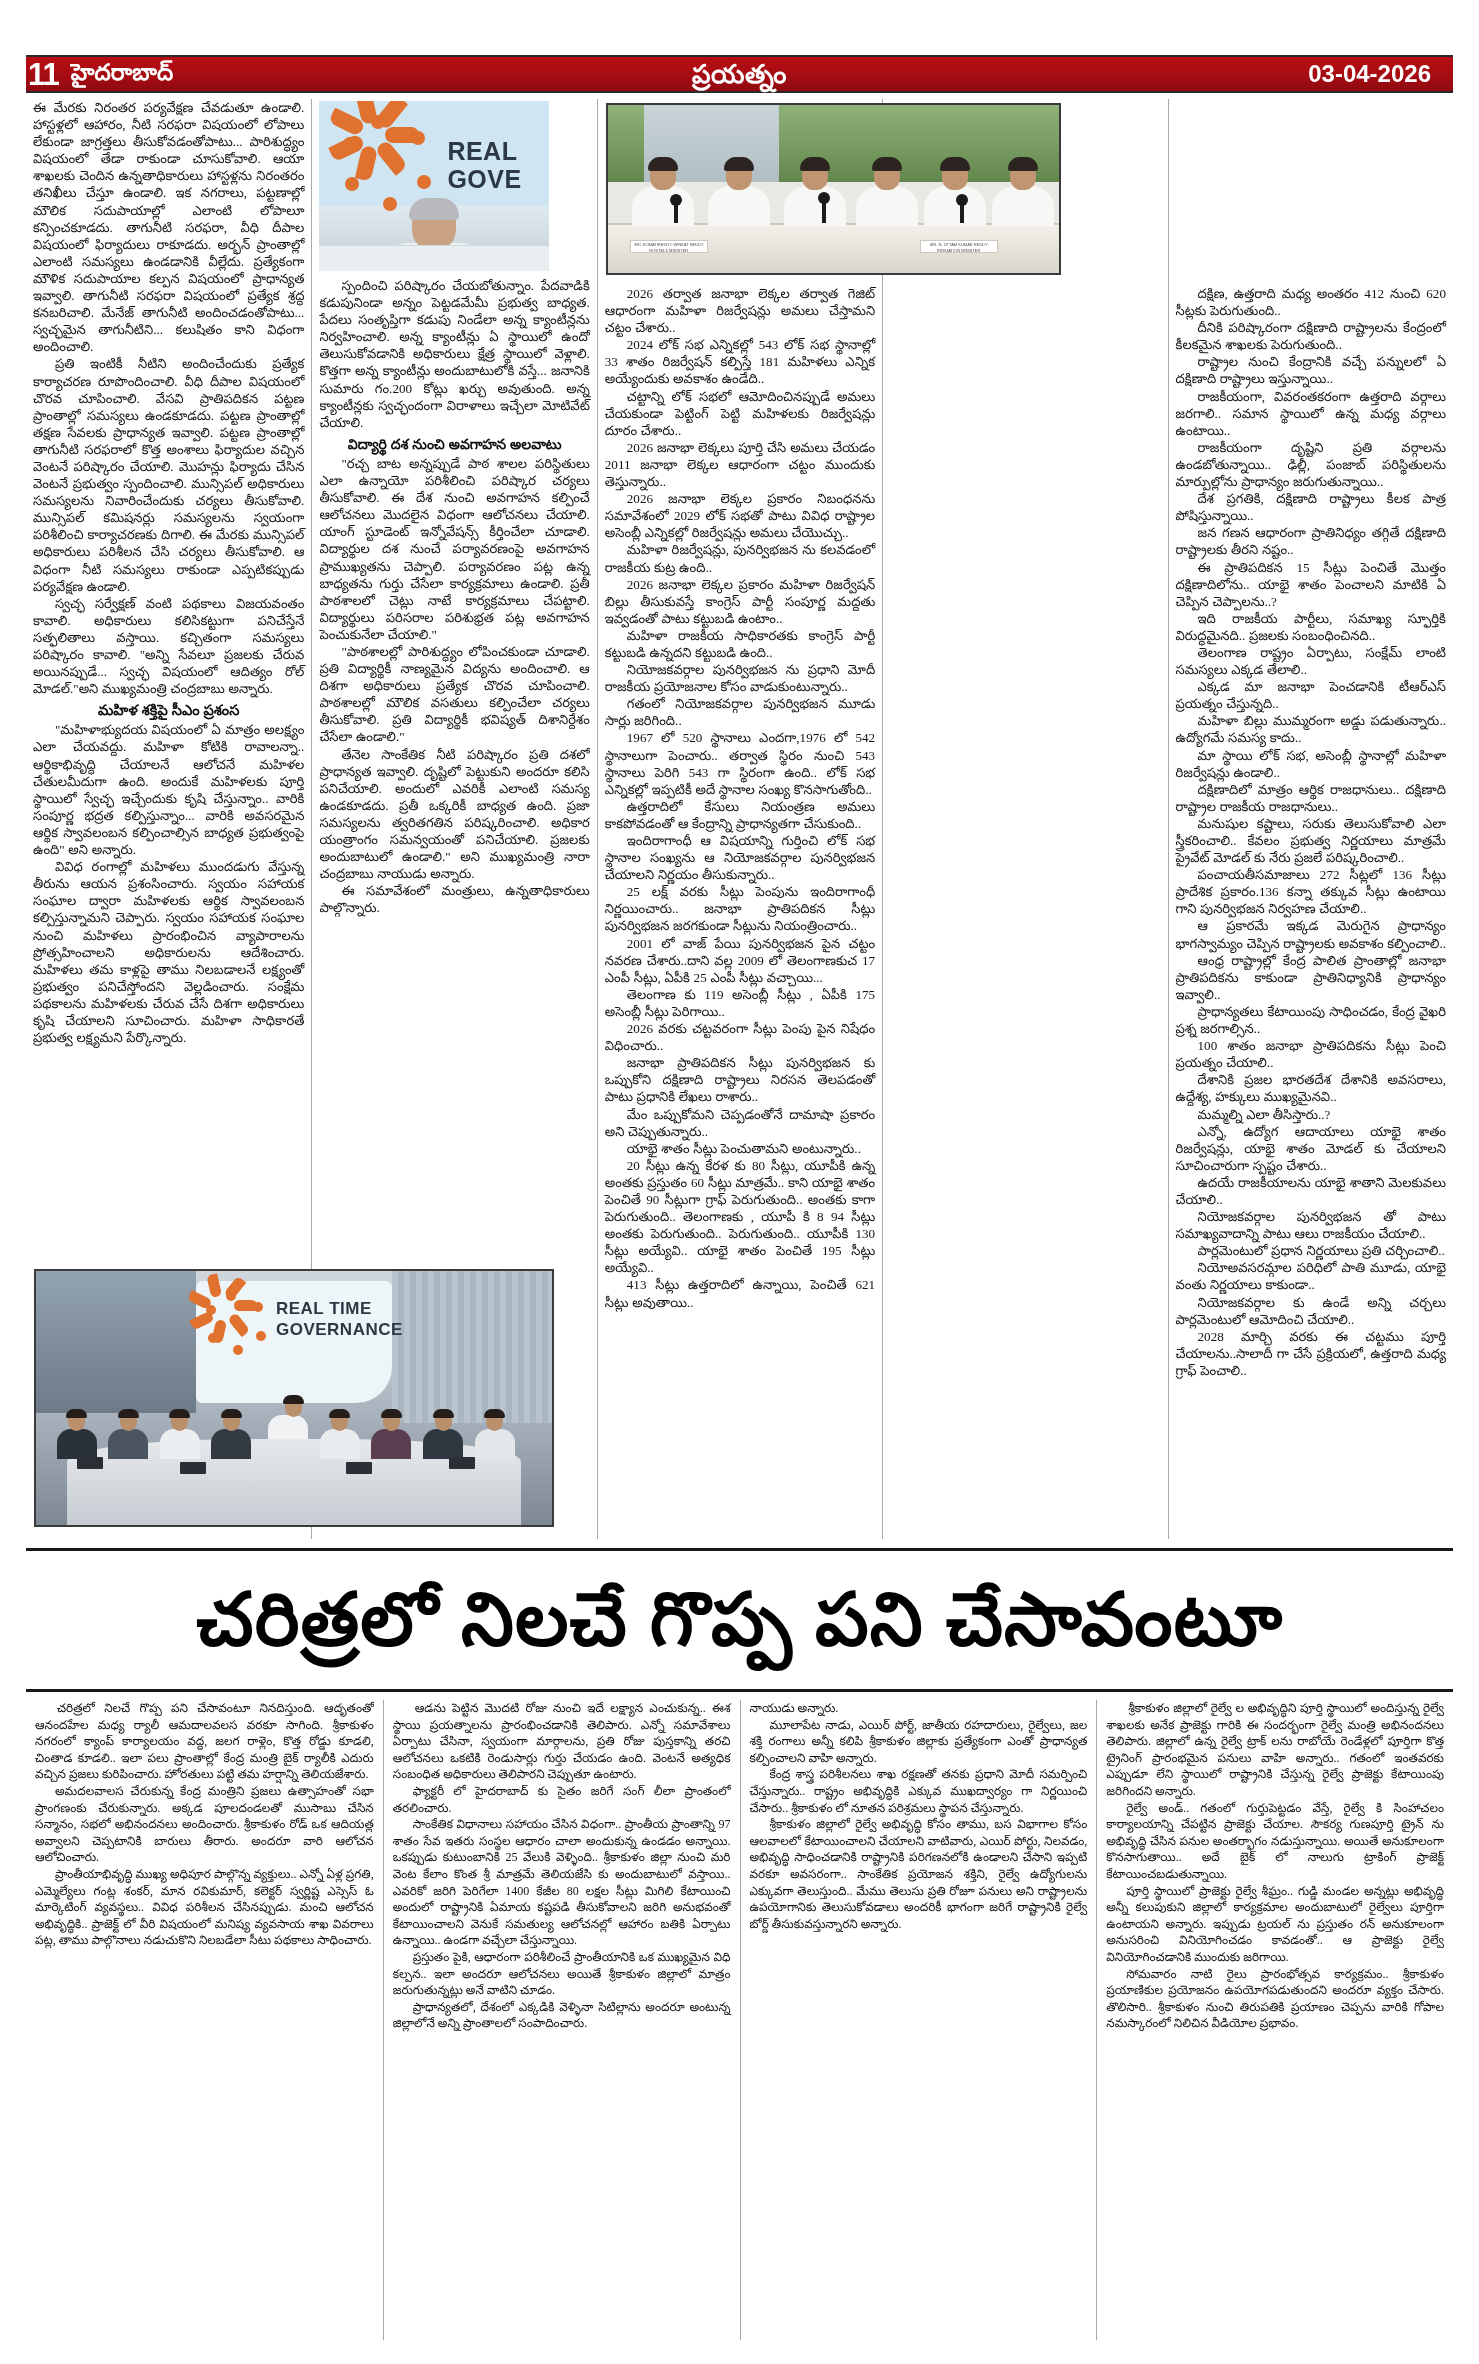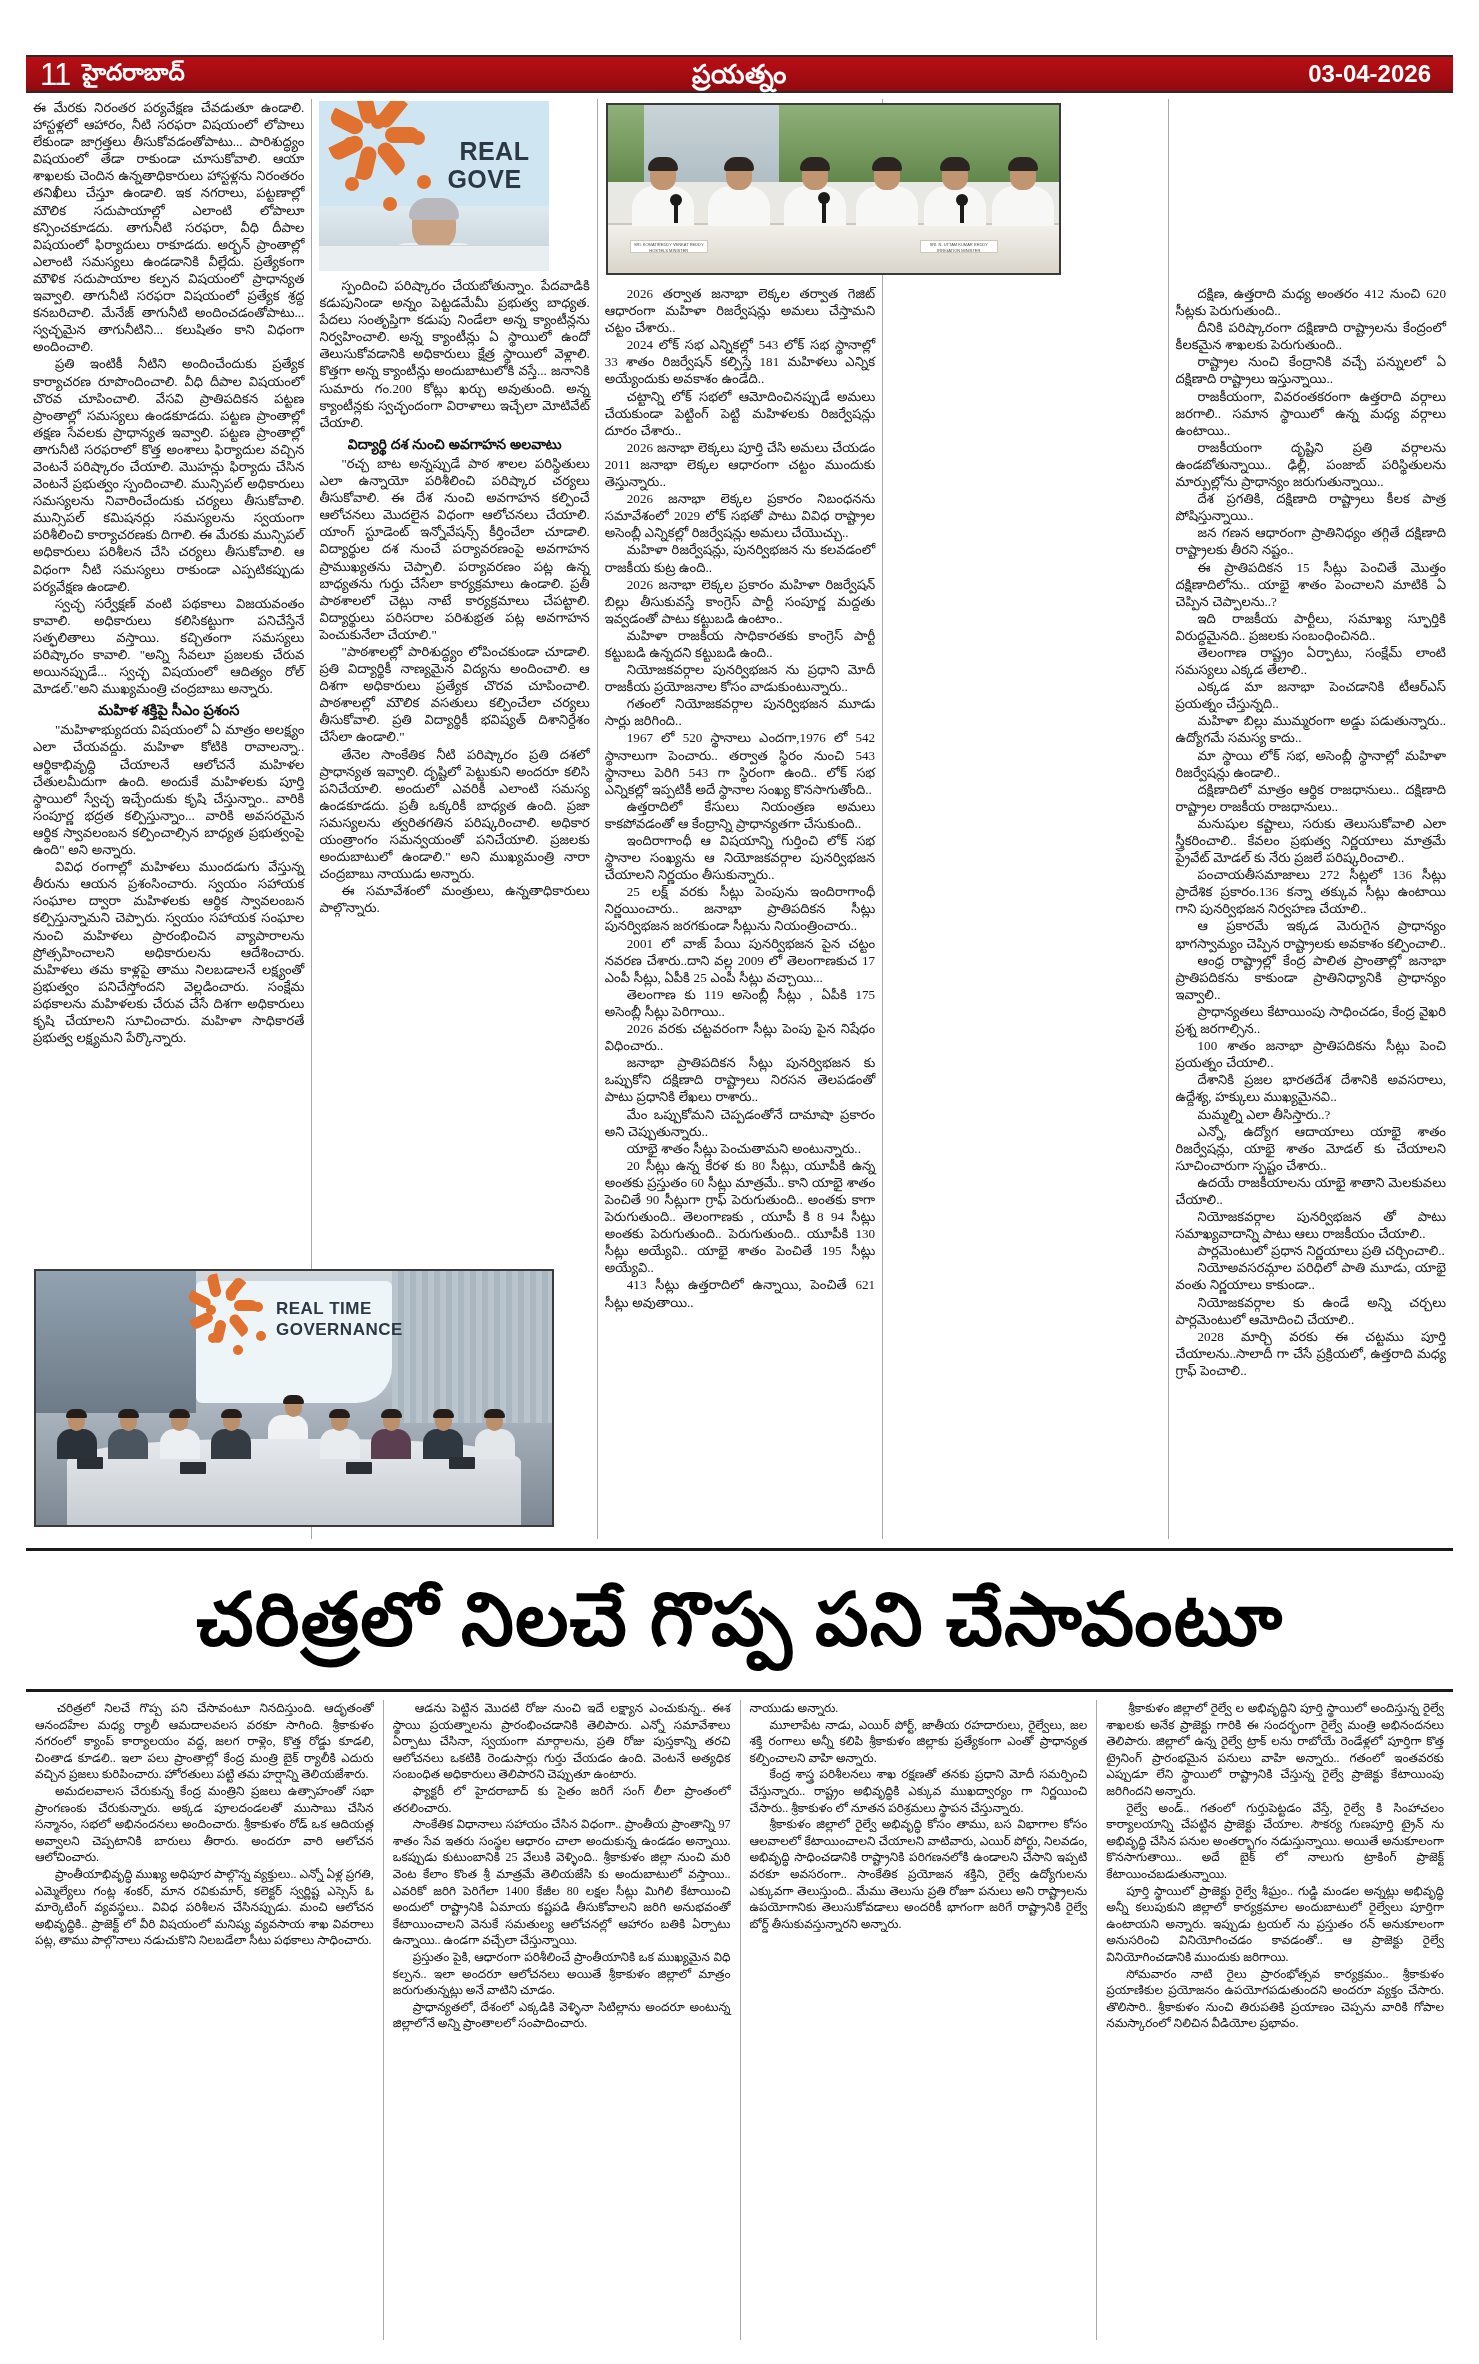--- a/index.html
+++ b/index.html
@@ -19,22 +19,22 @@
   #masthead {
     width:100%; height:100%;
     background: linear-gradient(180deg,#b80d14 0%, #a50c12 55%, #8f0a10 100%);
     border-top:2px solid #2a2a2a;
     border-bottom:2px solid #2a2a2a;
     display:flex; align-items:center; position:relative;
     color:#fff;
   }
   #page-number {
     font-family:"Liberation Sans", sans-serif;
-    font-weight:normal; font-size:31px; line-height:1;
-    margin-left:14px; letter-spacing:-1px;
+    font-weight:bold; font-size:31px; line-height:1;
+    margin-left:2px; letter-spacing:-1px;
   }
   #edition-name {
     font-size:23px; font-weight:bold; margin-left:12px;
     font-family:"Liberation Sans", sans-serif; line-height:1;
     padding-bottom:3px;
   }
   #paper-title {
     position:absolute; left:0; right:0; text-align:center;
     font-size:26px; font-weight:bold; letter-spacing:0.5px;
     font-family:"Liberation Sans", sans-serif; line-height:1;
@@ -211,21 +211,21 @@
         <div class="rtg-pet" style="left:44px; top:10px; transform:rotate(206deg);"></div>
         <div class="rtg-pet" style="left:44px; top:10px; transform:rotate(257deg);"></div>
         <div class="rtg-pet" style="left:44px; top:10px; transform:rotate(309deg);"></div>
         <div class="rtg-dot" style="left:30px; top:-2px;"></div>
         <div class="rtg-dot" style="left:70px; top:14px;"></div>
         <div class="rtg-dot" style="left:76px; top:58px;"></div>
         <div class="rtg-dot" style="left:42px; top:80px;"></div>
         <div class="rtg-dot" style="left:4px;  top:60px;"></div>
         <div class="rtg-dot" style="left:2px;  top:20px;"></div>
       </div>
-      <span class="rtg-word" style="left:140px; top:36px; font-size:25px;">REAL</span>
+      <span class="rtg-word" style="left:128px; top:36px; font-size:25px;">REAL</span>
       <span class="rtg-word" style="left:128px; top:64px; font-size:25px;">GOVE</span>
       <div class="podium-person">
         <div class="pp-body"></div>
         <div class="pp-head"></div>
         <div class="pp-hair"></div>
       </div>
       <div class="podium-desk"></div>
     </div>
 
     <p class="tx" style="text-indent:22px;">స్పందించి పరిష్కారం చేయబోతున్నాం. పేదవాడికి కడుపునిండా అన్నం పెట్టడమేమీ ప్రభుత్వ బాధ్యత. పేదలు సంతృప్తిగా కడుపు నిండేలా అన్న క్యాంటీన్లను నిర్వహించాలి. అన్న క్యాంటీన్లు ఏ స్థాయిలో ఉందో తెలుసుకోవడానికి అధికారులు క్షేత్ర స్థాయిలో వెళ్లాలి. కొత్తగా అన్న క్యాంటీన్లు అందుబాటులోకి వస్తే... జనానికి సుమారు గం.200 కోట్లు ఖర్చు అవుతుంది. అన్న క్యాంటీన్లకు స్వచ్ఛందంగా విరాళాలు ఇచ్చేలా మోటివేట్ చేయాలి.</p>

